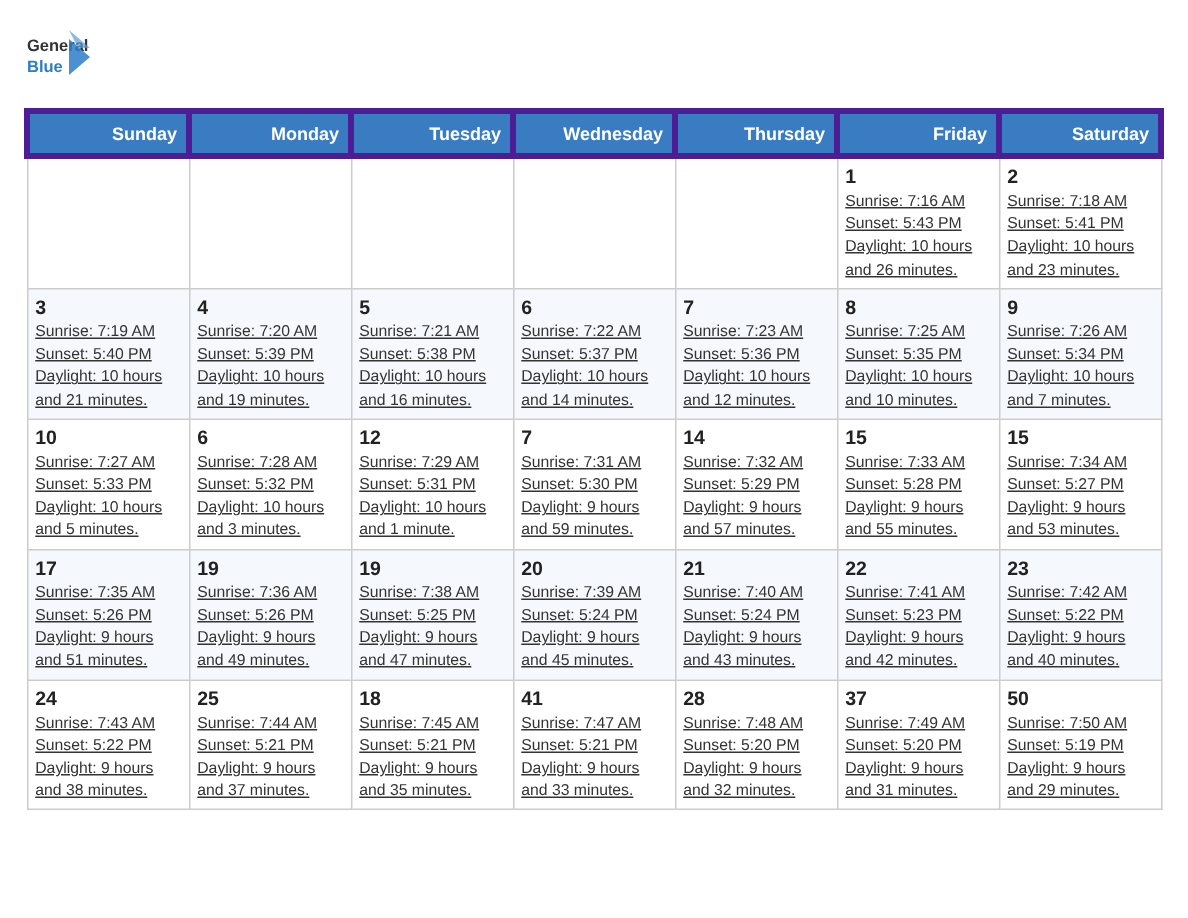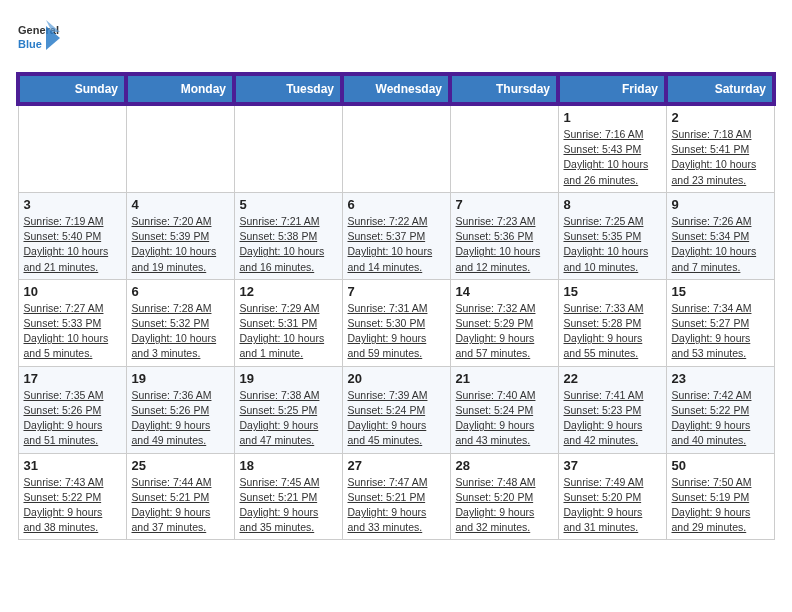--- a/index.html
+++ b/index.html
@@ -209,33 +209,33 @@
           <div class="day-number">22</div>
           <div class="day-info">Sunrise: 7:41 AM<br>Sunset: 5:23 PM<br>Daylight: 9 hours and 42 minutes.</div>
         </td>
         <td>
           <div class="day-number">23</div>
           <div class="day-info">Sunrise: 7:42 AM<br>Sunset: 5:22 PM<br>Daylight: 9 hours and 40 minutes.</div>
         </td>
       </tr>
       <tr>
         <td>
-          <div class="day-number">31</div>
+          <div class="day-number">24</div>
           <div class="day-info">Sunrise: 7:43 AM<br>Sunset: 5:22 PM<br>Daylight: 9 hours and 38 minutes.</div>
         </td>
         <td>
           <div class="day-number">25</div>
           <div class="day-info">Sunrise: 7:44 AM<br>Sunset: 5:21 PM<br>Daylight: 9 hours and 37 minutes.</div>
         </td>
         <td>
           <div class="day-number">18</div>
           <div class="day-info">Sunrise: 7:45 AM<br>Sunset: 5:21 PM<br>Daylight: 9 hours and 35 minutes.</div>
         </td>
         <td>
-          <div class="day-number">27</div>
+          <div class="day-number">41</div>
           <div class="day-info">Sunrise: 7:47 AM<br>Sunset: 5:21 PM<br>Daylight: 9 hours and 33 minutes.</div>
         </td>
         <td>
           <div class="day-number">28</div>
           <div class="day-info">Sunrise: 7:48 AM<br>Sunset: 5:20 PM<br>Daylight: 9 hours and 32 minutes.</div>
         </td>
         <td>
           <div class="day-number">37</div>
           <div class="day-info">Sunrise: 7:49 AM<br>Sunset: 5:20 PM<br>Daylight: 9 hours and 31 minutes.</div>
         </td>

